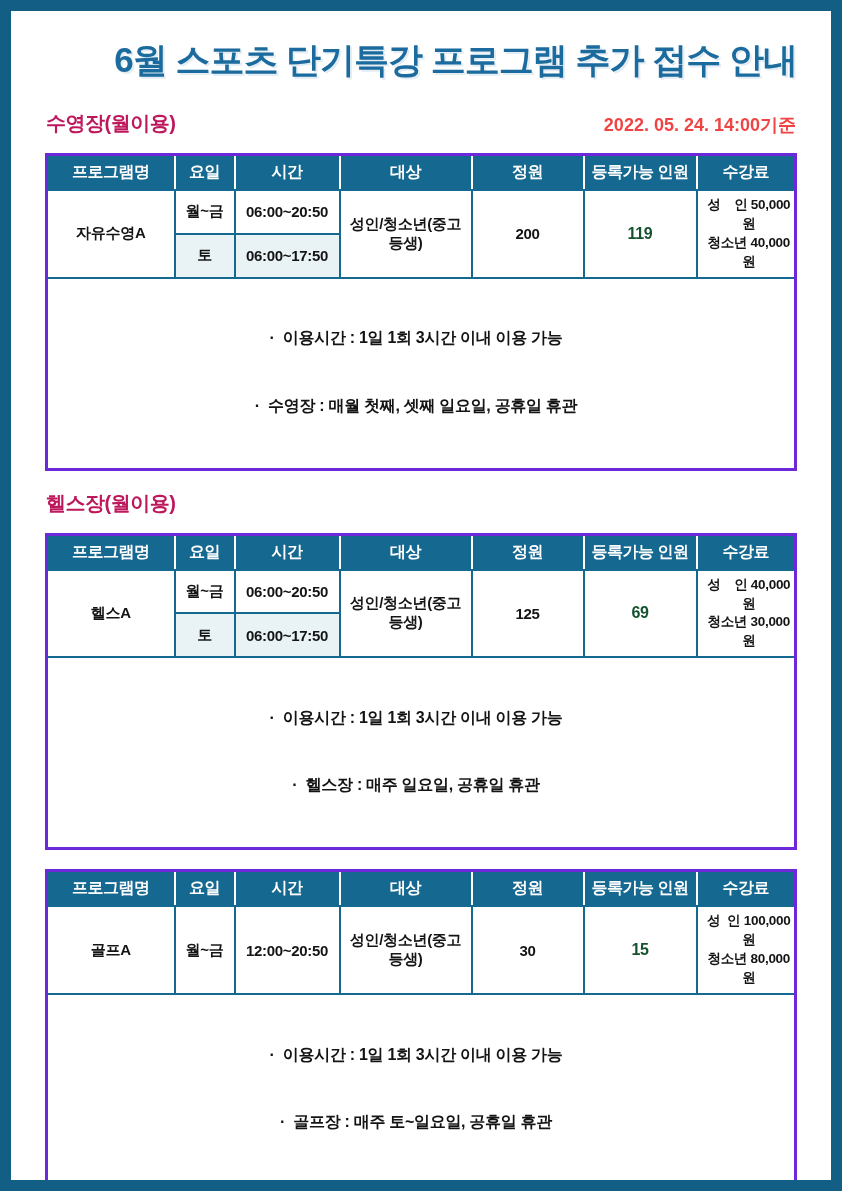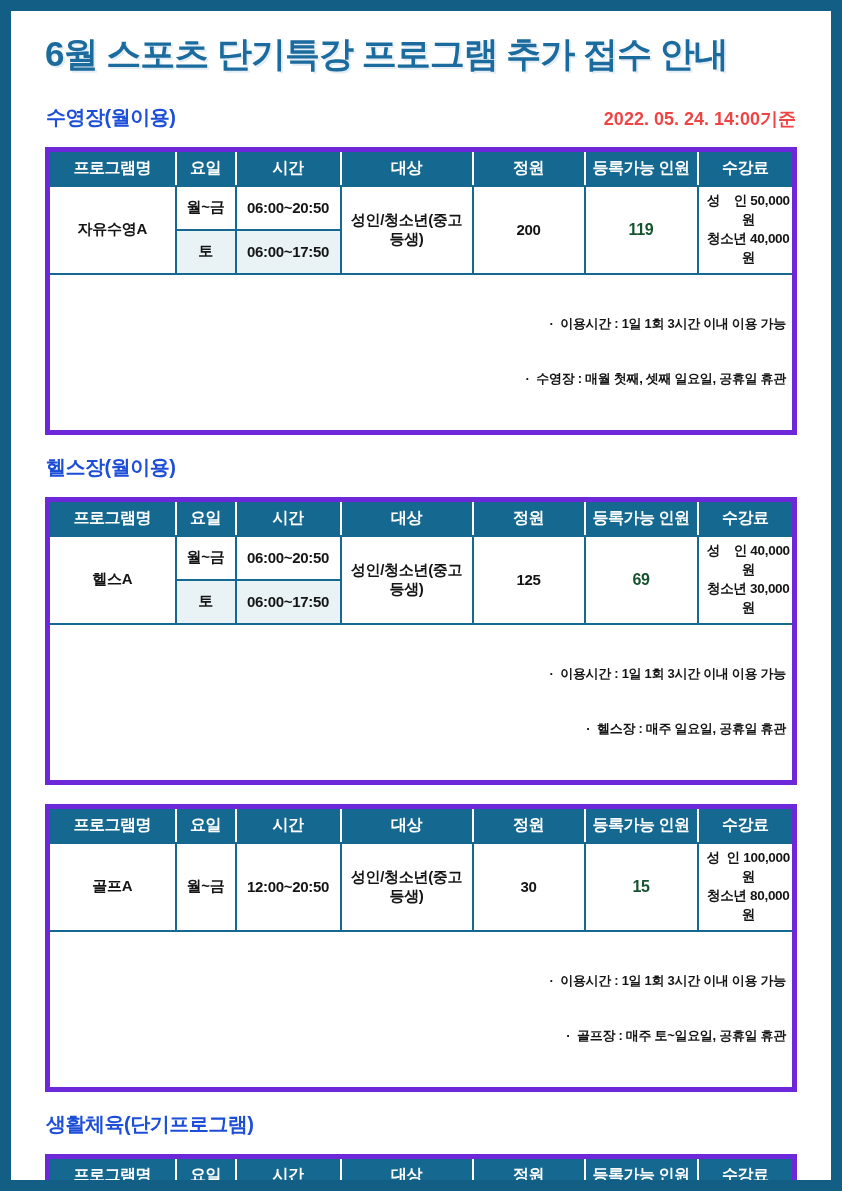--- a/index.html
+++ b/index.html
@@ -3,46 +3,46 @@
 <meta charset="utf-8">
 <style>
   * { box-sizing: border-box; margin: 0; padding: 0; }
   html,body { width: 842px; }
   body { font-family: "Liberation Sans", sans-serif; }
 
   .page { position: relative; width: 842px; height: 1191px; background: #125e85; }
   .content { position: absolute; inset: 11px; background: #ffffff; padding: 18px 34px 0; overflow: hidden; }
 
   h1.title {
-    text-align: left; color: #1c6b9e; font-size: 35px; font-weight: 800;
-    letter-spacing: -1px; margin: 2px 0 26px;
+    text-align: right; color: #1c6b9e; font-size: 35px; font-weight: 800;
+    letter-spacing: -1px; margin: 8px 0 26px;
     text-shadow: 2px 2px 0 rgba(28,107,158,0.12);
   }
 
   .sec { margin-bottom: 19px; }
   .sec-head { display: flex; justify-content: space-between; align-items: flex-end; margin: 0 1px 6px; }
-  h2.sec-title { color: #1d4ed8; font-size: 20px; font-weight: 700; letter-spacing: -0.5px; }
+  h2.sec-title { color: #be185d; font-size: 20px; font-weight: 700; letter-spacing: -0.5px; }
   .stamp { color: #ef4444; font-size: 18px; font-weight: 600; }
 
-  table.dt { width: 100%; border-collapse: collapse; table-layout: fixed; border: 5px solid #6d28d9; margin-top: 16px; }
+  table.dt { width: 100%; border-collapse: collapse; table-layout: fixed; border: 3px solid #6d28d9; margin-top: 16px; }
   .dt th {
     background: #15688f; color: #ffffff; font-size: 16px; font-weight: 700;
     padding: 6px 2px; letter-spacing: -0.5px;
     border-top: 2px solid #15688f; border-bottom: 2px solid #15688f;
     border-left: 2px solid #15688f; border-right: 2px solid #ffffff;
   }
   .dt th:last-child { border-right: 2px solid #15688f; }
   .dt td {
     border: 2px solid #15688f; font-size: 15px; font-weight: 600; color: #141414;
     text-align: center; padding: 5px 2px; white-space: pre-wrap; letter-spacing: -0.3px;
   }
   .dt tr.alt > td, .dt td.alt { background: #e9f2f5; }
   .dt td.fee { text-align: center; padding-left: 8px; font-size: 13.5px; line-height: 1.4; }
   .dt td.red { color: #14532d; font-weight: 700; font-size: 16px; }
-  .dt td.notes { text-align: right; padding: 4px 6px 6px 4px; font-size: 13px; font-weight: 700; line-height: 1.4; }
+  .dt td.notes { text-align: center; padding: 4px 14px 6px 4px; font-size: 16px; font-weight: 700; line-height: 1.4; }
 </style>
 </head>
 <body>
 
 <div class="page">
   <div class="content">
 
     <h1 class="title">6월 스포츠 단기특강 프로그램 추가 접수 안내</h1>
 
     <section class="sec">

